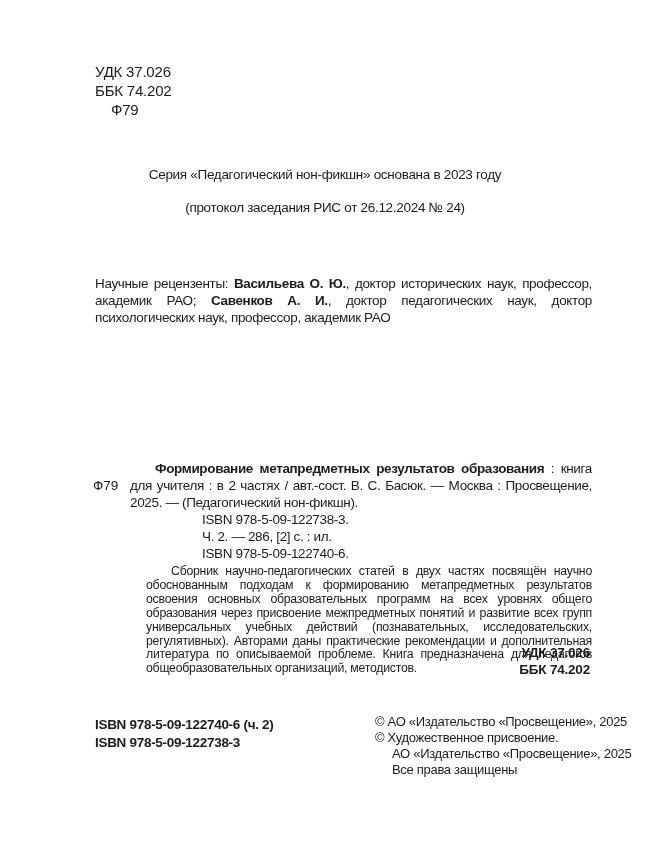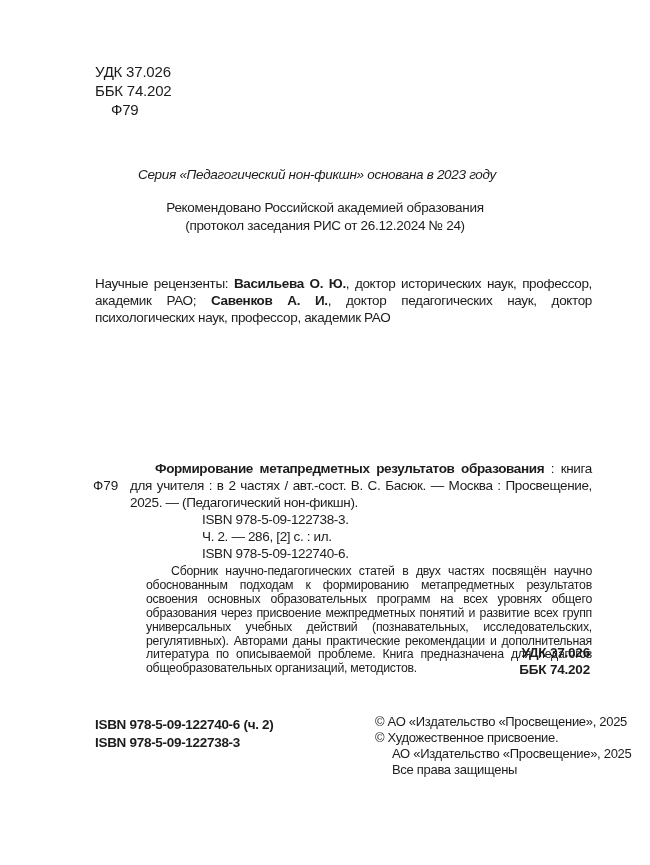--- a/index.html
+++ b/index.html
@@ -23,27 +23,26 @@
     left: 95px;
     top: 62px;
     font-size: 15px;
     line-height: 19px;
     letter-spacing: -0.2px;
   }
   .top-codes .author-sign { padding-left: 16px; }
 
   .series-line {
     position: absolute;
-    left: 52px;
+    left: 60px;
     top: 167px;
     width: 530px;
     text-align: center;
     font-size: 13.5px;
     letter-spacing: -0.3px;
-    font-style: italic;
   }
   .recommend-block {
     position: absolute;
     left: 60px;
     top: 199px;
     width: 530px;
     text-align: center;
     font-size: 13.5px;
     line-height: 17.5px;
     letter-spacing: -0.3px;
@@ -130,21 +129,20 @@
 
   <div class="top-codes">
     <div>УДК 37.026</div>
     <div>ББК 74.202</div>
     <div class="author-sign">Ф79</div>
   </div>
 
   <div class="series-line">Серия «Педагогический нон-фикшн» основана в 2023 году</div>
 
   <div class="recommend-block">
-    <div>Рекомендовано Российской академией образования</div>
     <div>(протокол заседания РИС от 26.12.2024 № 24)</div>
   </div>
 
   <p class="reviewers"><span>Научные рецензенты: </span><span class="b">Васильева О. Ю.</span><span>, доктор исторических наук, профессор, академик РАО; </span><span class="b">Савенков А. И.</span><span>, доктор педагогических наук, доктор психологических наук, профессор, академик РАО</span></p>
 
   <div class="catalog-card">
     <div class="card-author-sign">Ф79</div>
     <p class="card-main"><span class="b">Формирование метапредметных результатов образования</span><span> : книга для учителя : в 2 частях / авт.-сост. В. С. Басюк. — Москва : Просвещение, 2025. — (Педагогический нон-фикшн).</span></p>
     <div class="card-line">ISBN 978-5-09-122738-3.</div>
     <div class="card-line">Ч. 2. — 286, [2] с. : ил.</div>

